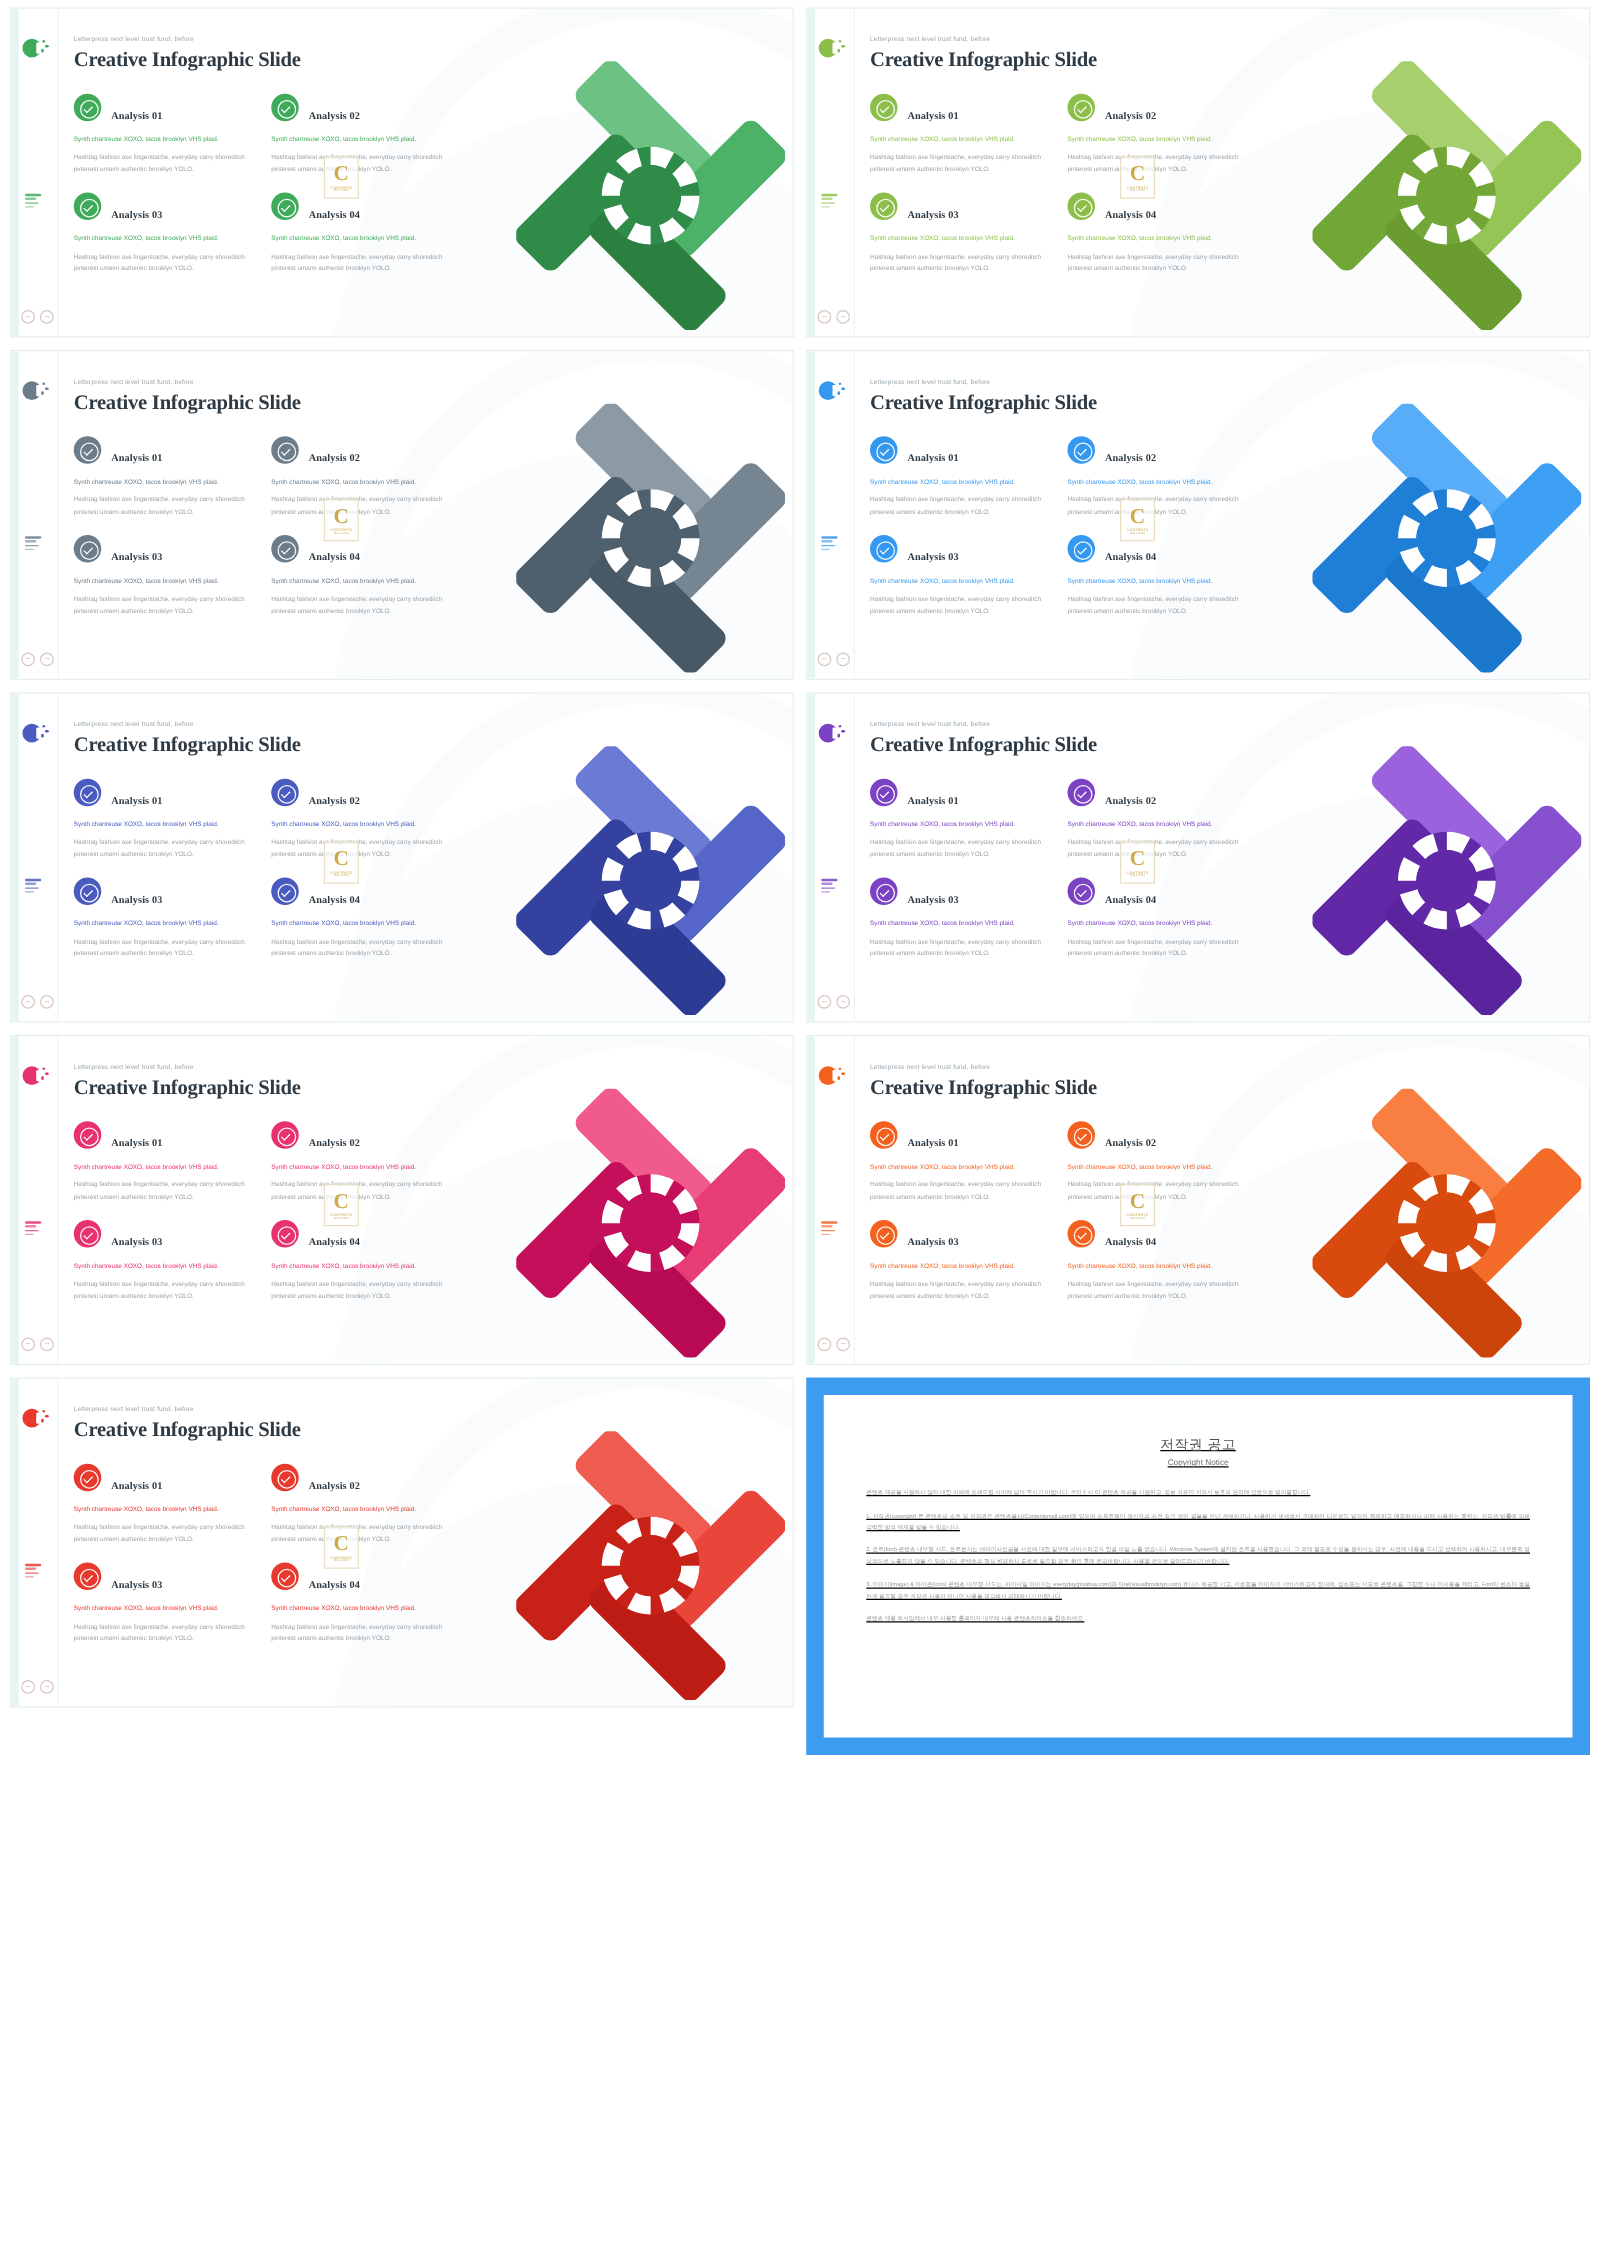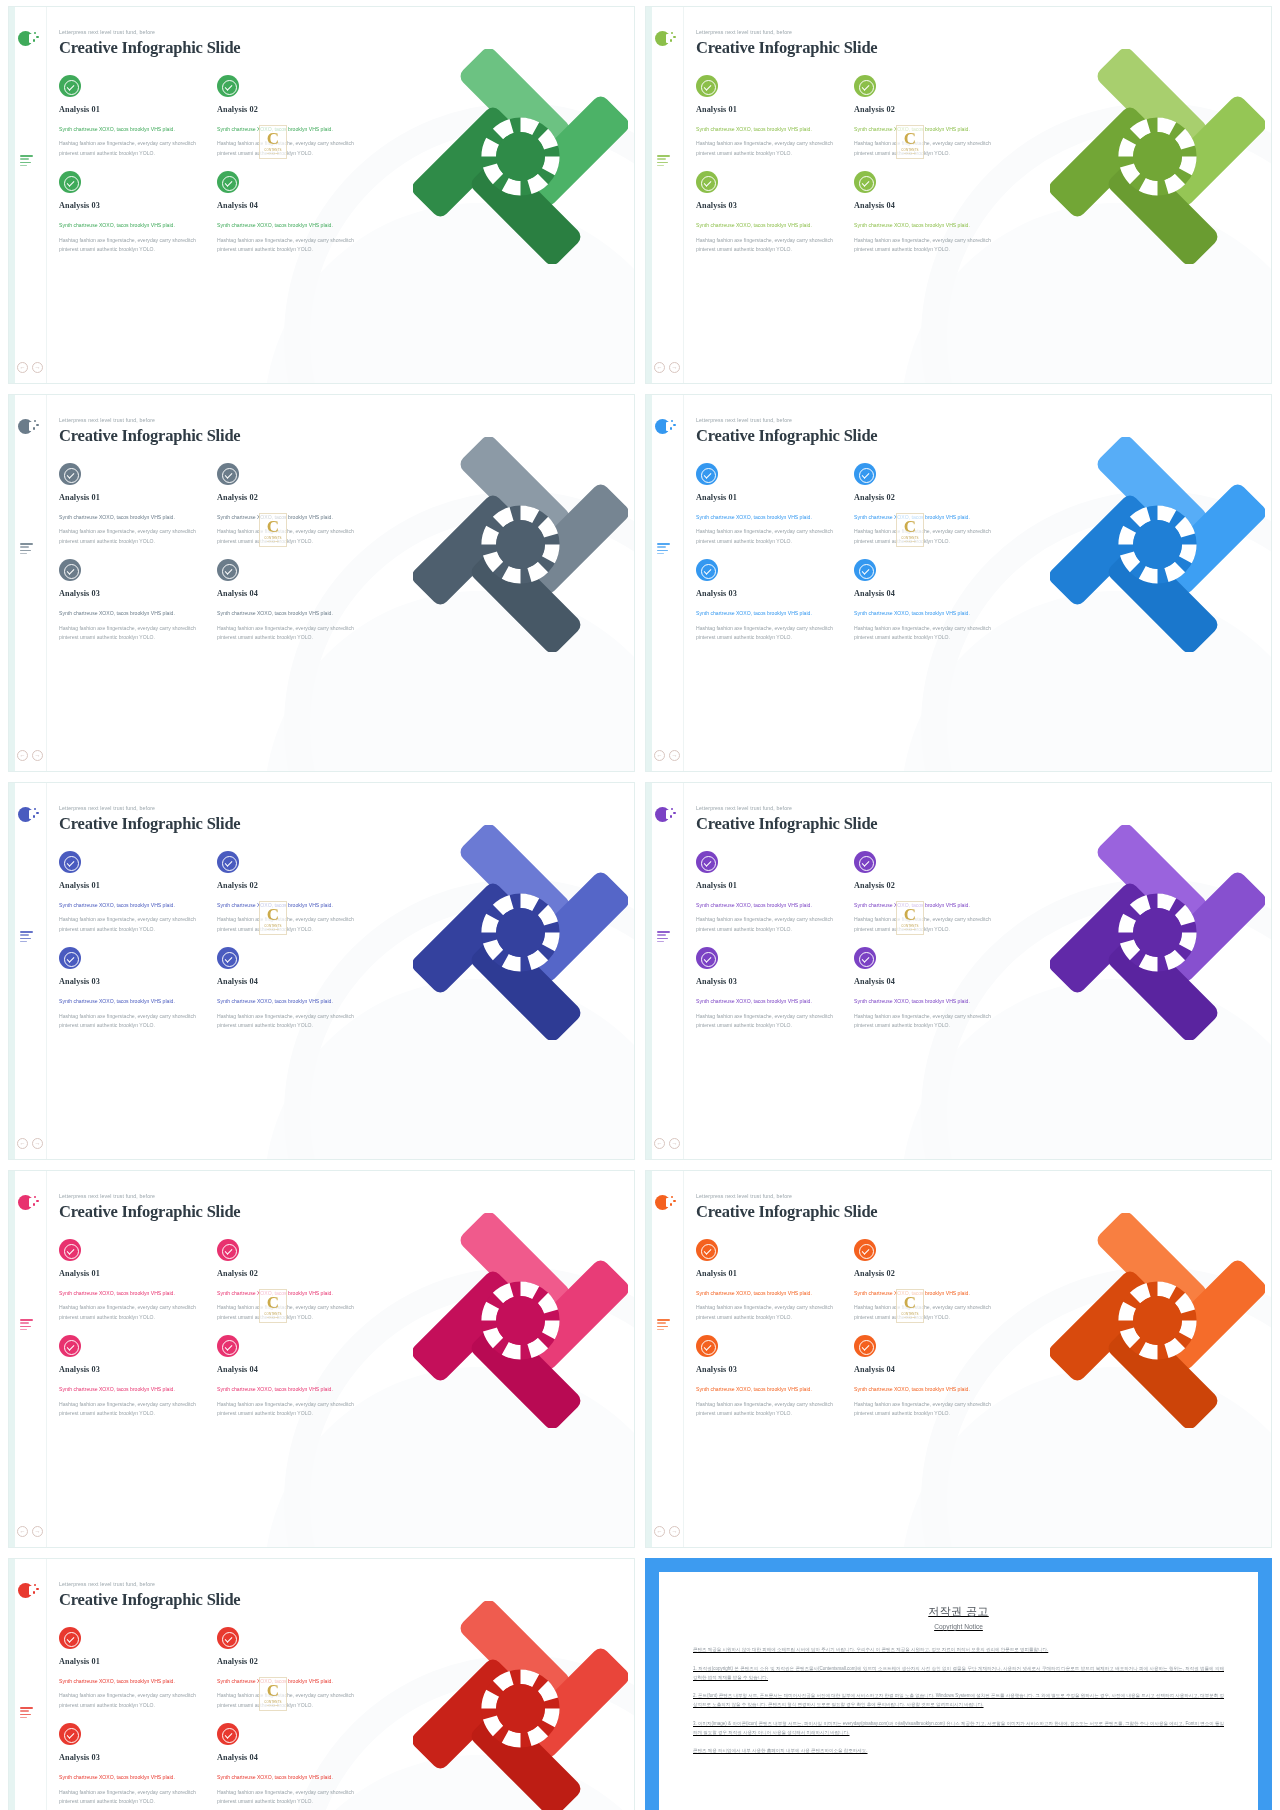--- a/index.html
+++ b/index.html
@@ -12,21 +12,21 @@
 
   .grid {
     display: grid;
     grid-template-columns: 1fr 1fr;
     gap: 10px 10px;
   }
 
   
   .slide {
     position: relative;
-    height: 378px;
+    height: 264px;
     background: #ffffff;
     border: 1px solid #e3efee;
     overflow: hidden;
     display: flex;
   }
 
   .slide-rail {
     width: 38px;
     flex: 0 0 38px;
     border-right: 1px solid #eef4f4;
@@ -152,24 +152,23 @@
     display: grid;
     grid-template-columns: 150px 150px;
     column-gap: 8px;
     position: relative;
     z-index: 2;
   }
 
   .item { margin-bottom: 13px; }
   .item-head {
     display: flex;
-    align-items: flex-start;
+    align-items: flex-end;
     gap: 8px;
     margin-bottom: 11px;
-    flex-direction: column;
   }
   .badge {
     width: 22px; height: 22px;
     border-radius: 50%;
     flex: 0 0 22px;
     position: relative;
   }
   .badge::before {
     content: "";
     position: absolute;

